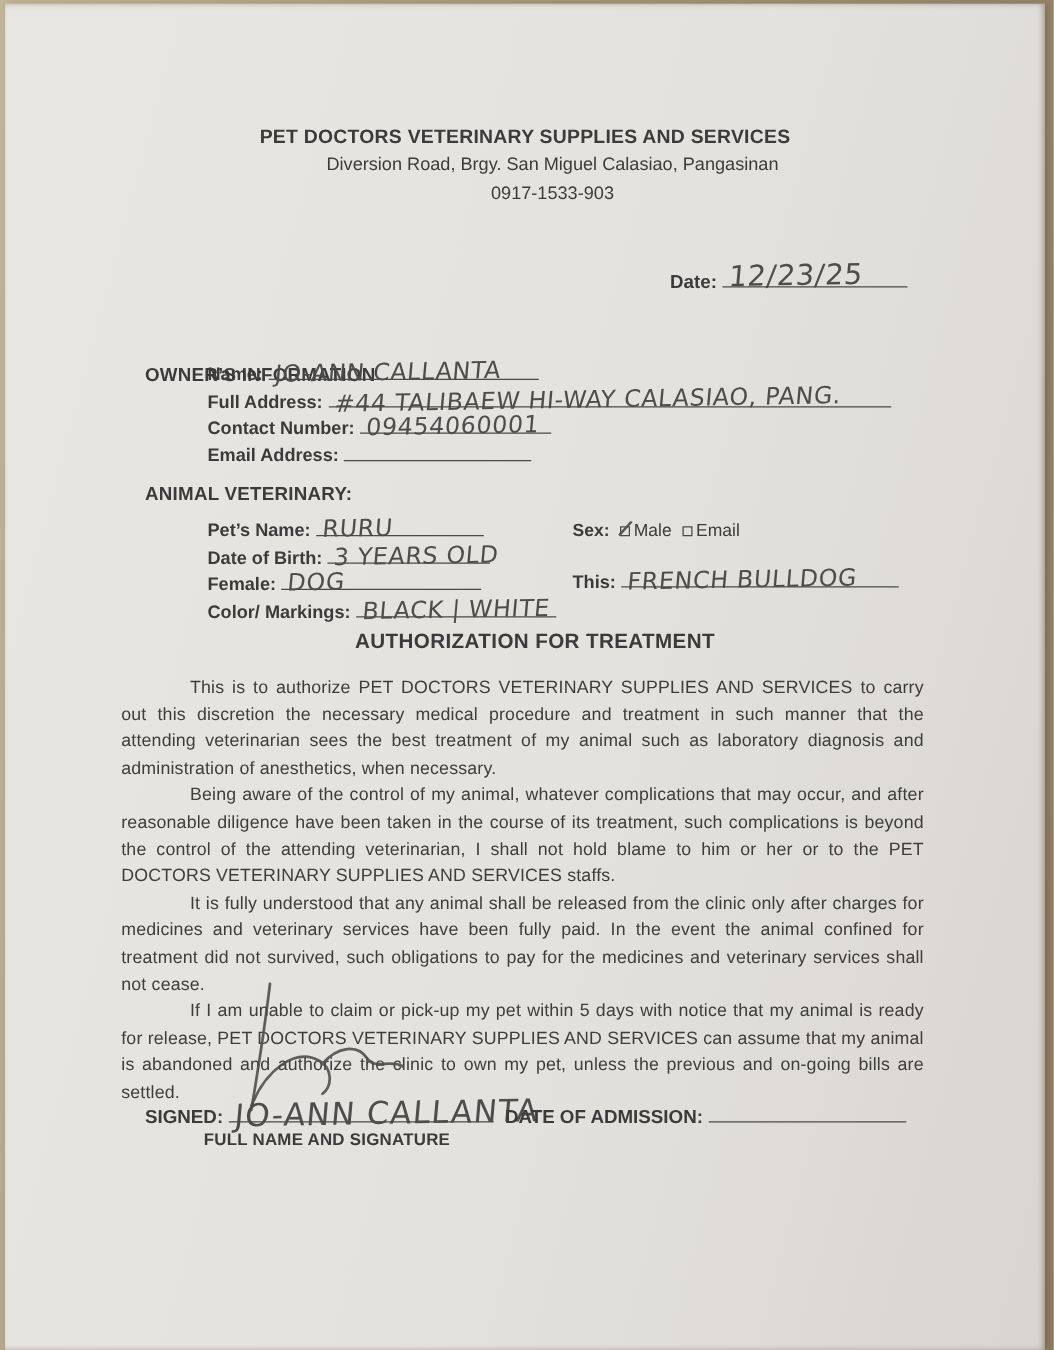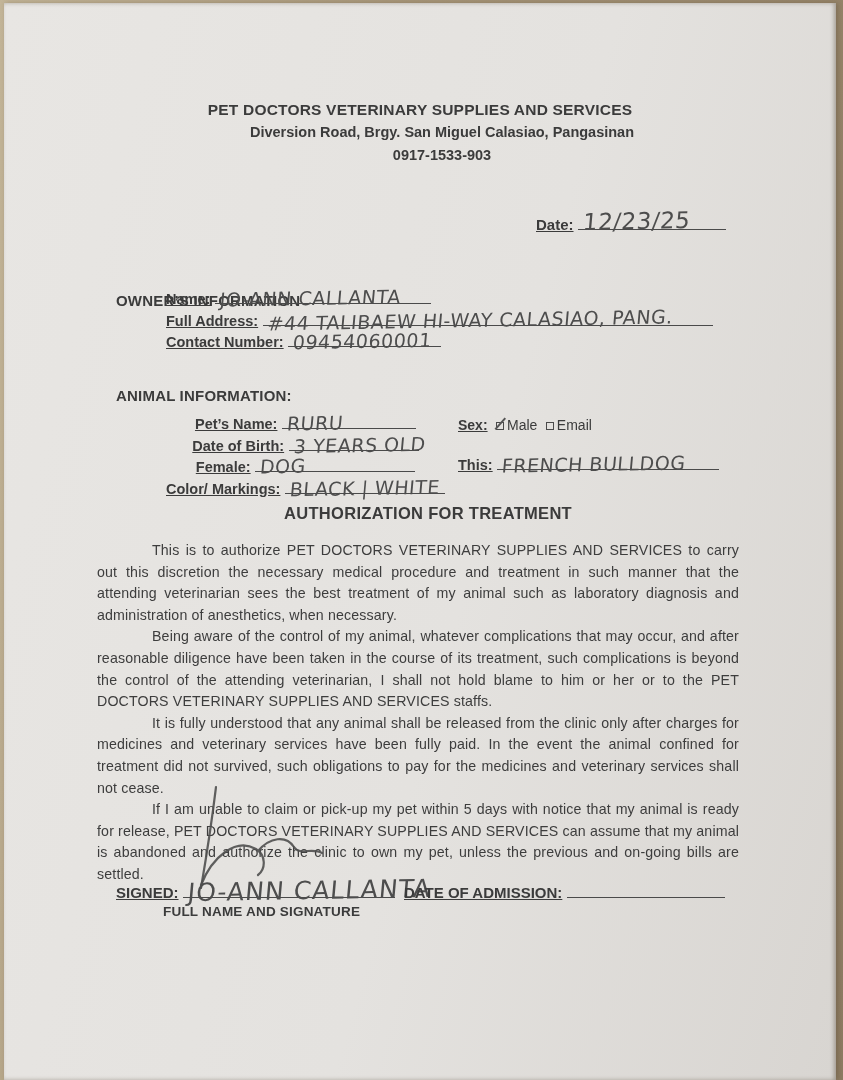--- a/index.html
+++ b/index.html
@@ -11,23 +11,23 @@
   }
   .paper {
     position:absolute; left:4px; top:3px; right:7px; bottom:0;
     background: linear-gradient(105deg,#e8e6e3 0%,#e4e2df 55%,#d8d5d1 100%);
     color:#3b3b3b;
     box-shadow: -2px 0 4px rgba(60,45,25,.35) inset, 2px 0 5px rgba(60,45,25,.25);
   }
   .abs { position:absolute; }
   .hdr { width:100%; text-align:center; line-height:23px; }
   .hdr .t1 { font-size:15.5px; font-weight:bold; letter-spacing:.2px; }
-  .hdr .t2 { font-size:14.5px; font-weight:bold;padding-left:44px; }
+  .hdr .t2 { font-size:14.5px; font-weight:normal;padding-left:44px; }
   .sect-title { font-size:15px; font-weight:bold; letter-spacing:.2px; }
-  .lbl { font-size:14.5px; font-weight:bold; white-space:nowrap;text-decoration:underline; }
+  .lbl { font-size:14.5px; font-weight:bold; white-space:nowrap; }
 
   
   .fline {
     display:inline-block; position:relative; vertical-align:baseline;
     border-bottom:1.6px solid #4a4a4a; height:17px;
   }
   
   .hand {
     position:absolute; left:5px; bottom:-5px;
     font-family:"DejaVu Sans", sans-serif;
@@ -98,25 +98,31 @@
       <span class="fline" style="width:450px;">
         <span class="hand">#44 TALIBAEW HI-WAY CALASIAO, PANG.</span>
       </span>
     </div>
     <div class="frow">
       <span class="lbl">Contact Number:</span>
       <span class="fline" style="width:153px;">
         <span class="hand">09454060001</span>
       </span>
     </div>
+    <div class="frow">
+      <span class="lbl">Email Address:</span>
+      <span class="fline" style="width:150px;">
+        <span class="hand"></span>
+      </span>
+    </div>
   </div>
 
-  <div class="abs sect-title" style="top:384px; left:112px;">ANIMAL INFORMATION:</div>
+  <div class="abs sect-title" style="top:384px; left:112px;">ANIMAL VETERINARY:</div>
 
-  <div class="abs animal" style="top:409px; left:162px;text-align:center;">
+  <div class="abs animal" style="top:409px; left:162px;">
     <div class="frow">
       <span class="lbl">Pet’s Name:</span>
       <span class="fline" style="width:134px;">
         <span class="hand">RURU</span>
       </span>
     </div>
     <div class="frow">
       <span class="lbl">Date of Birth:</span>
       <span class="fline" style="width:130px;">
         <span class="hand">3 YEARS OLD</span>

